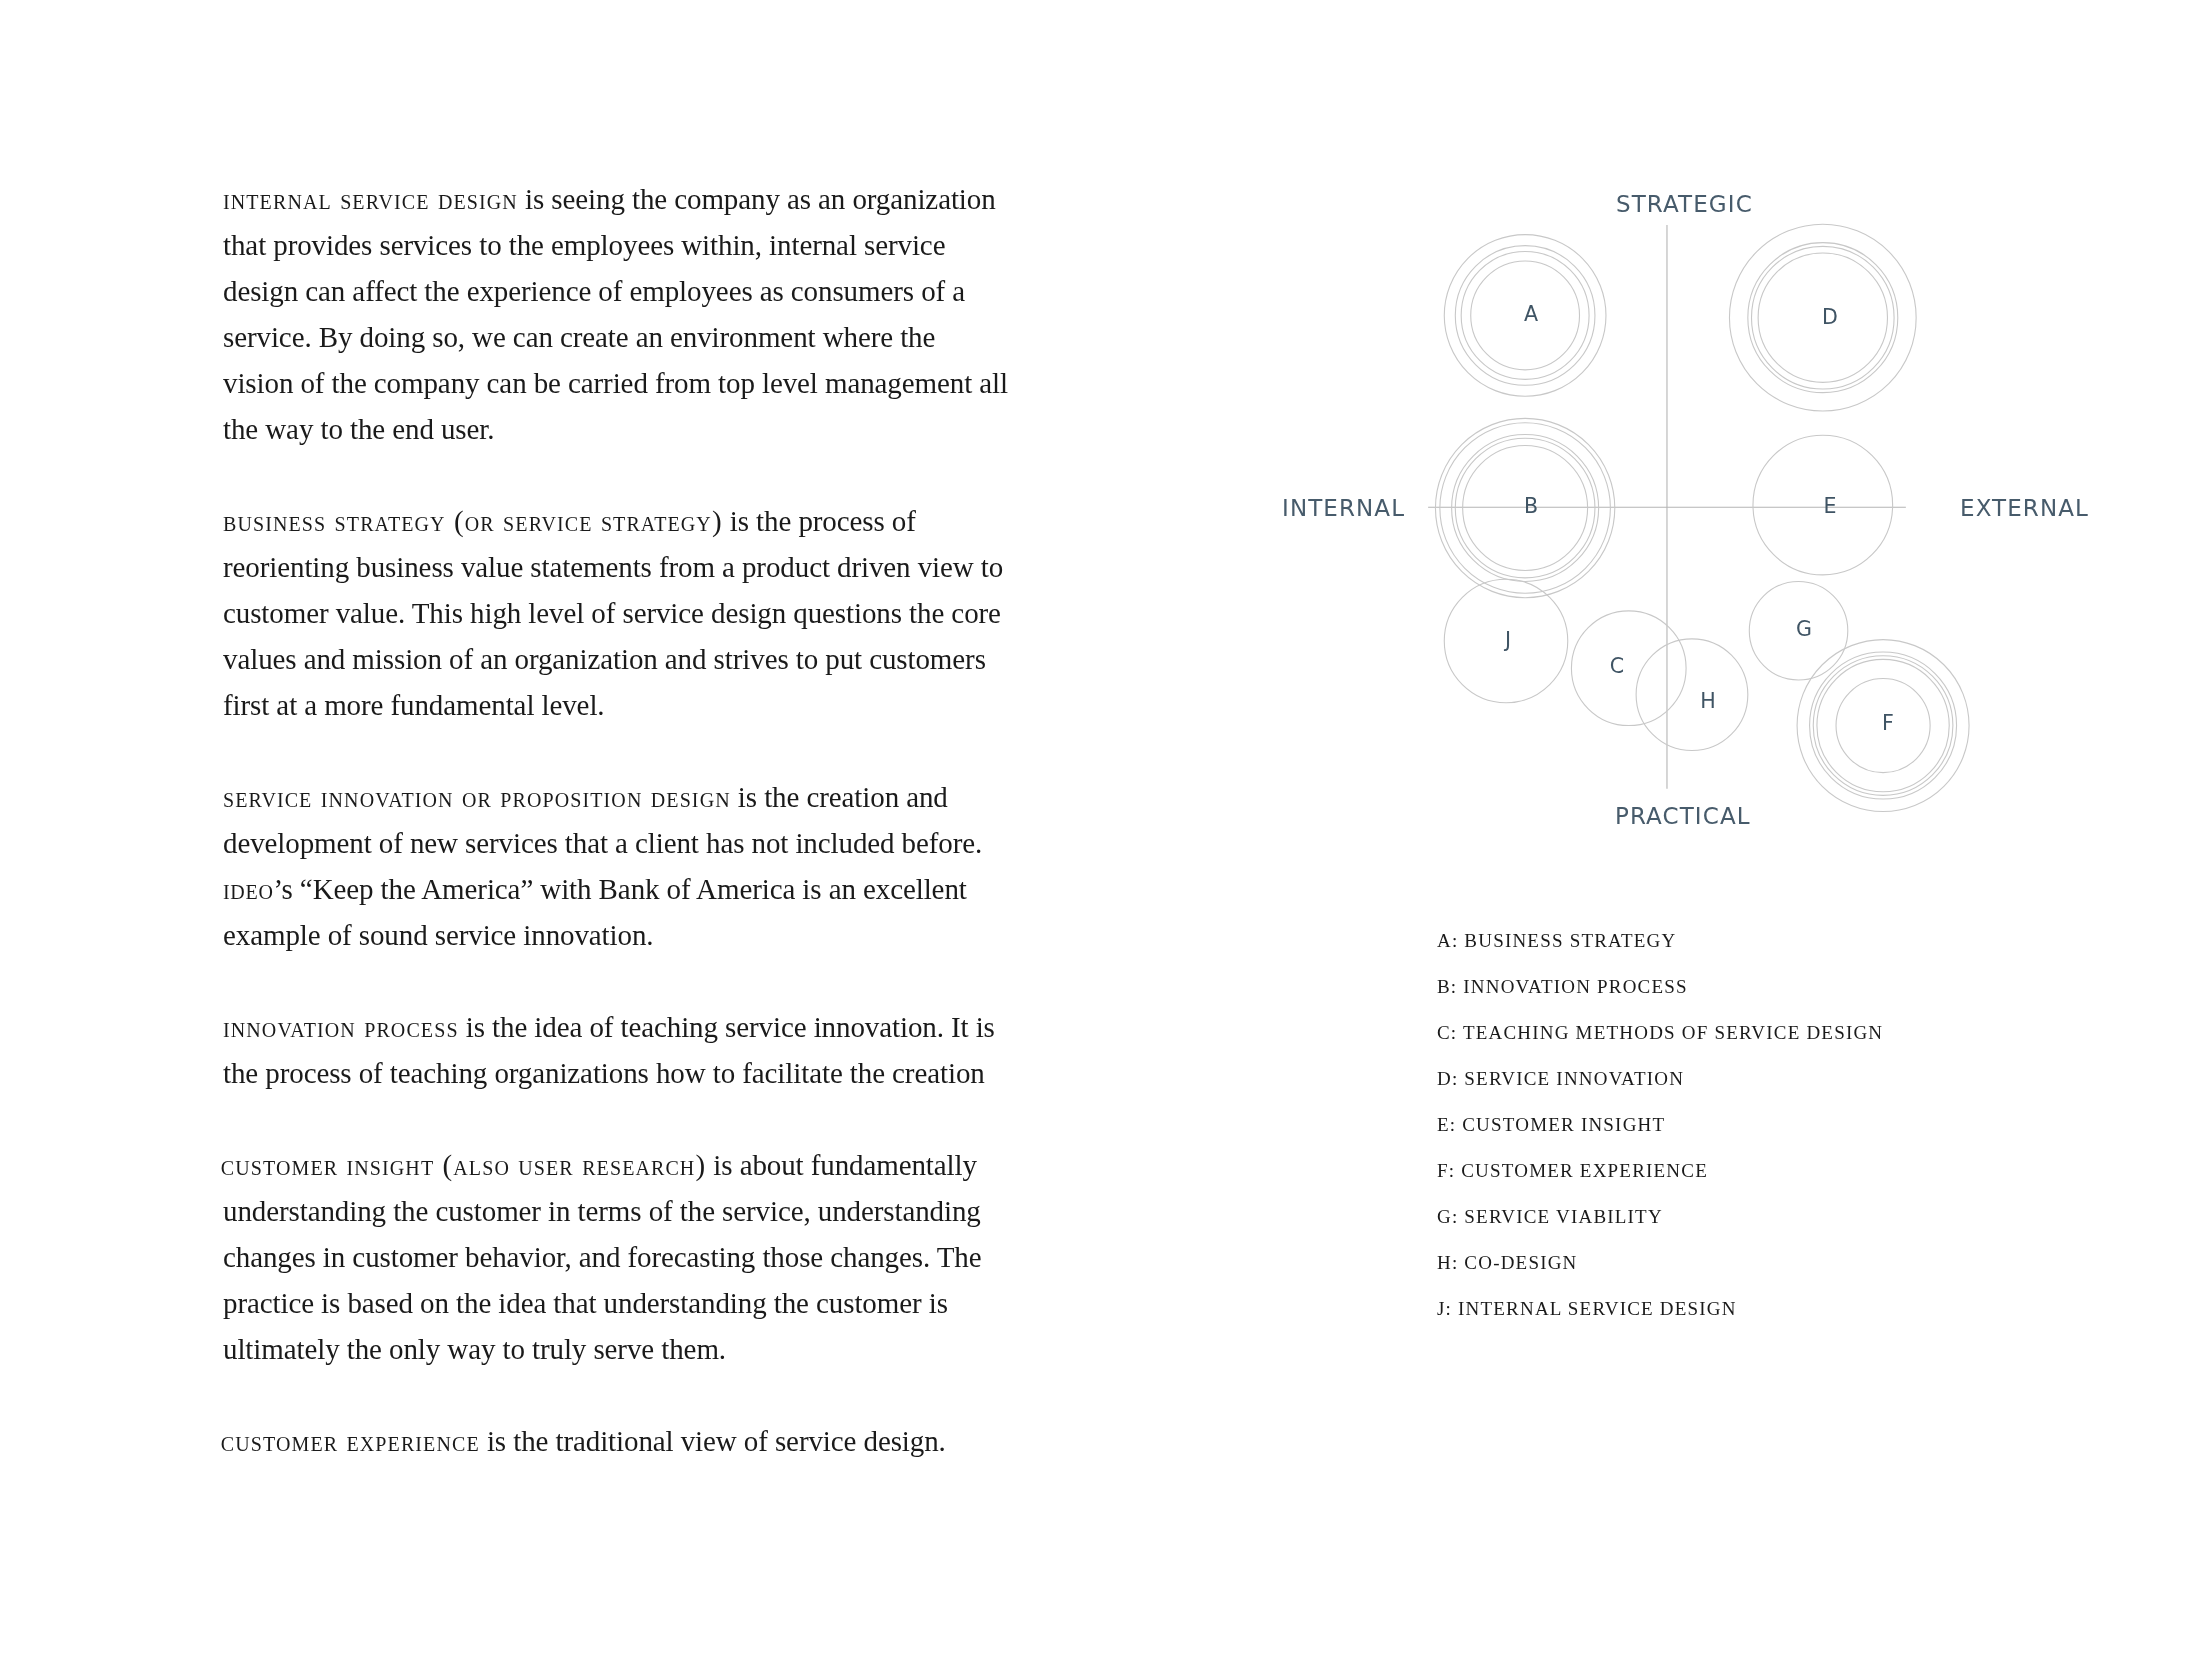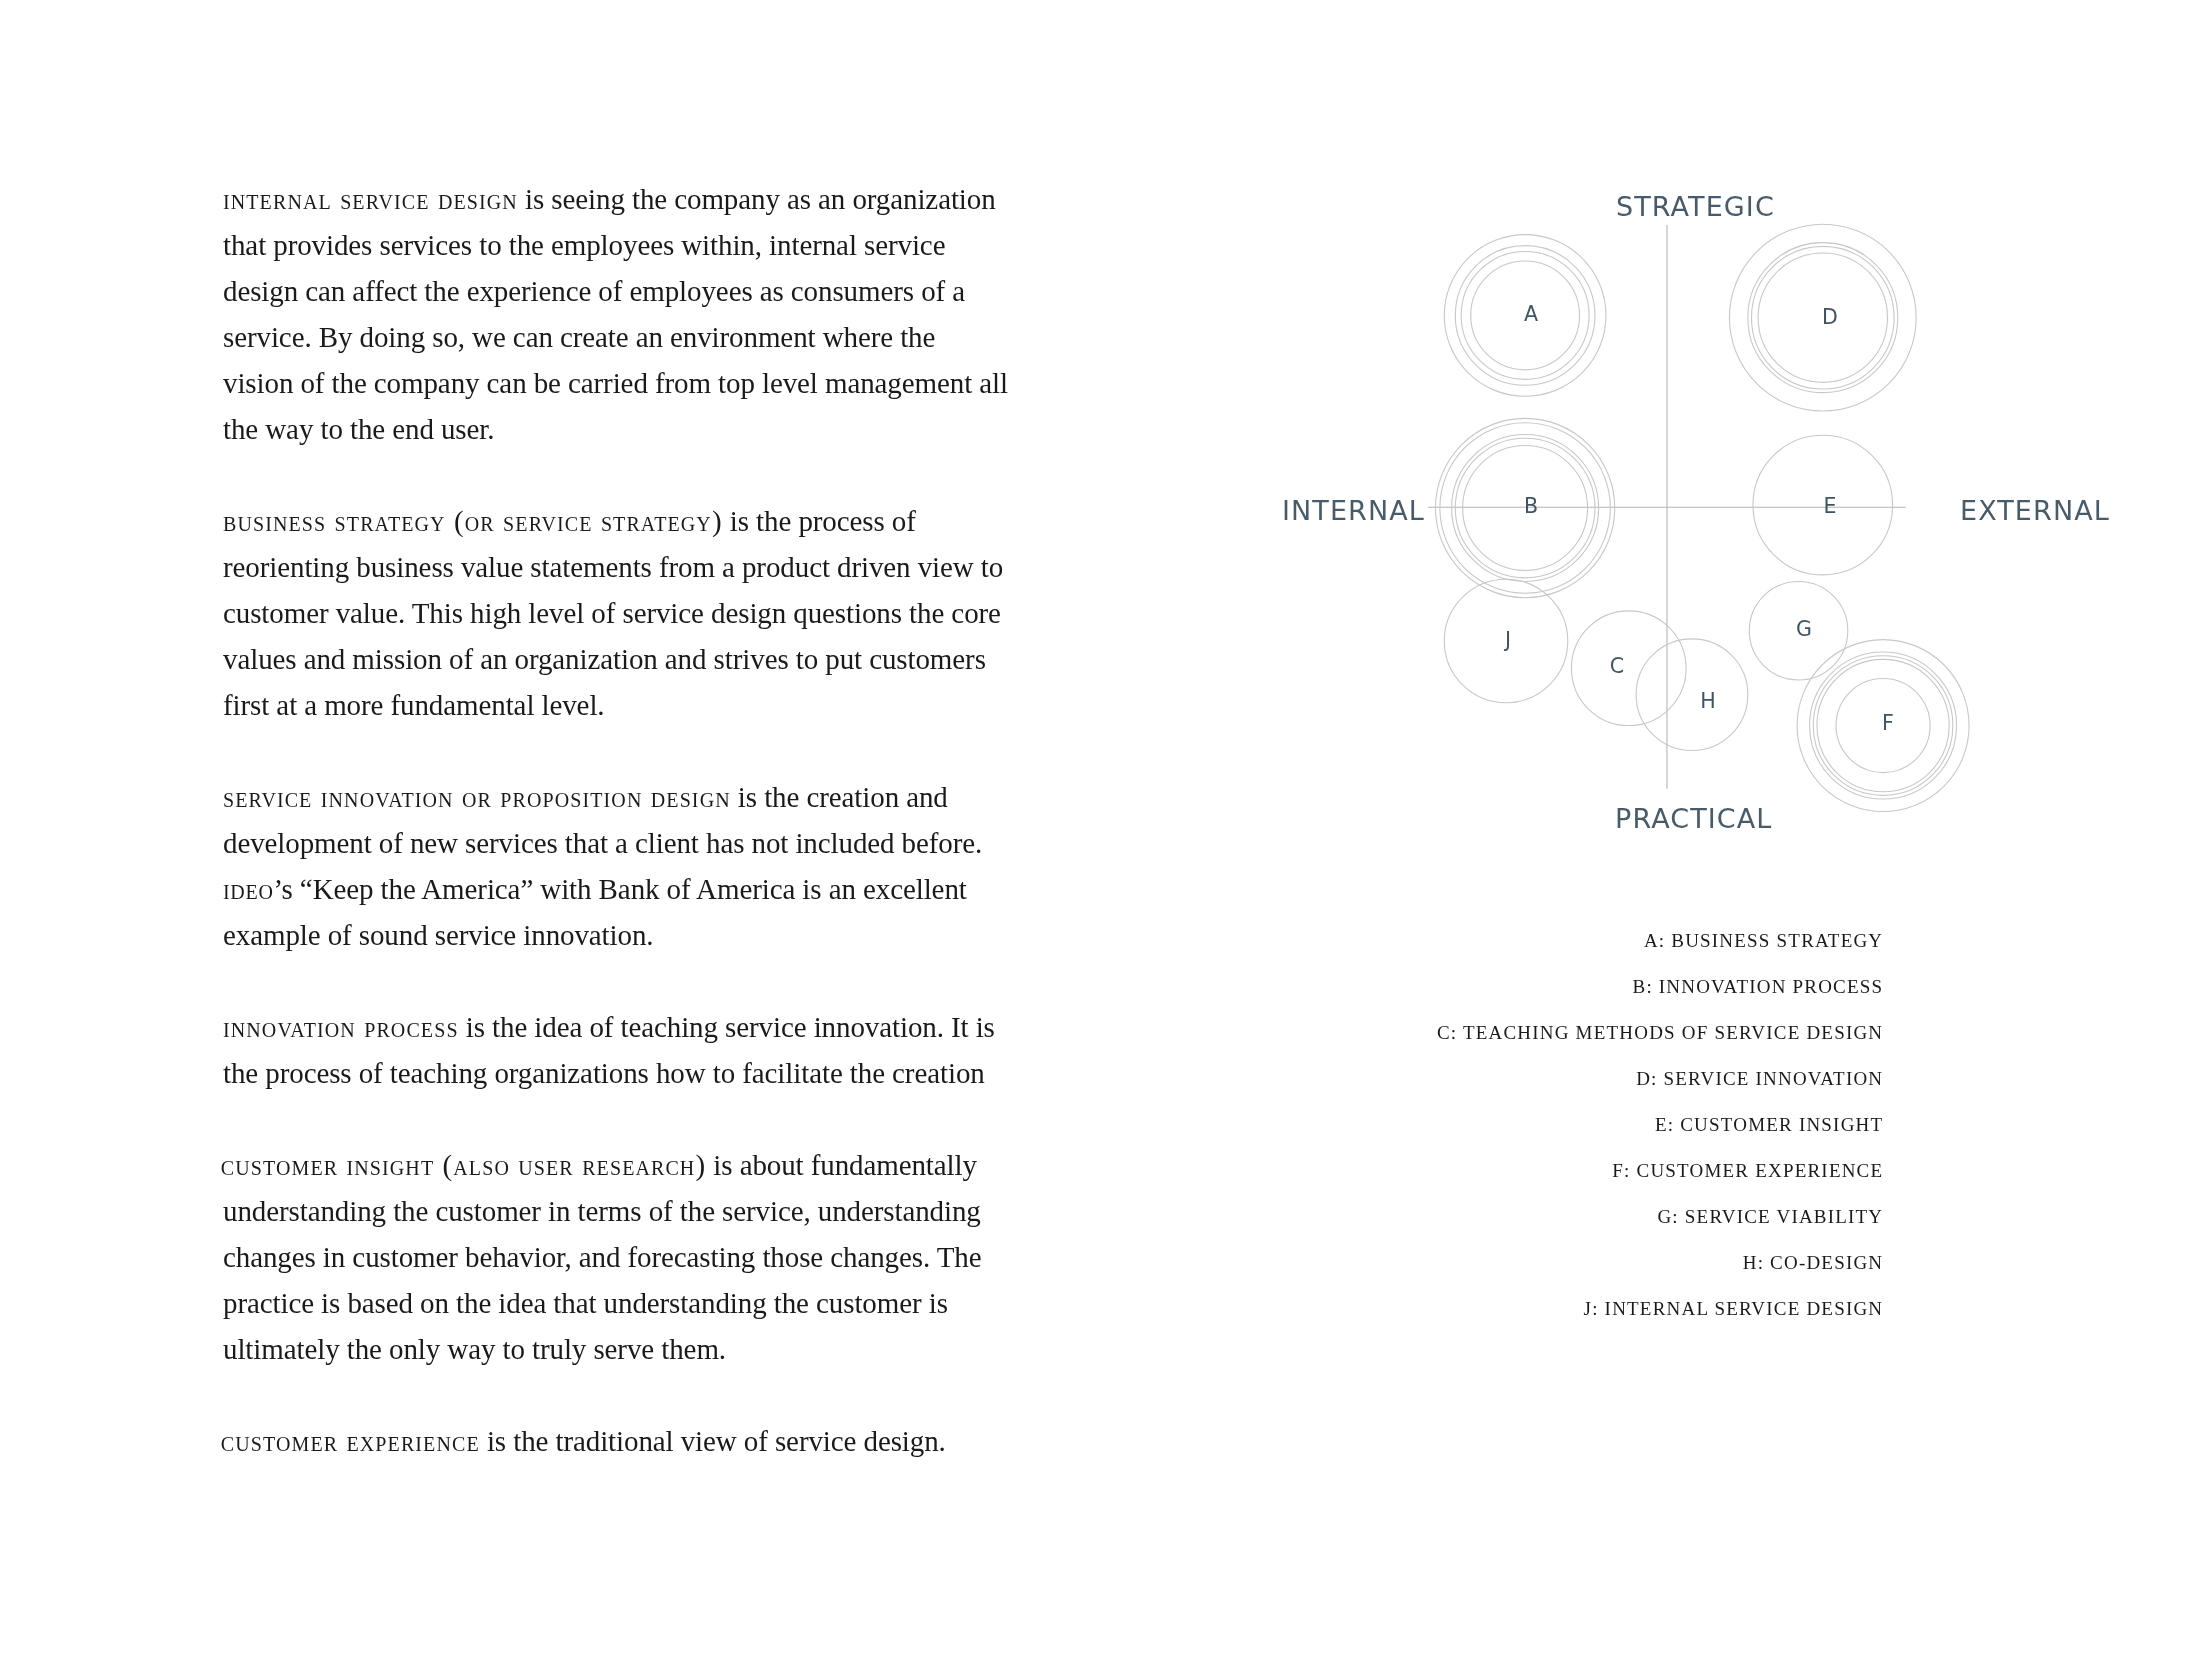--- a/index.html
+++ b/index.html
@@ -6,24 +6,24 @@
   body { width: 2205px; height: 1654px; position: relative; overflow: hidden; color: #1a1a1a; }
   .col-text { position: absolute; left: 223px; top: 176px; width: 897px; }
   .para { margin: 0 0 46px 0; font-family: "Liberation Serif", "DejaVu Serif", serif; font-size: 29px; line-height: 46px; letter-spacing: -0.1px; }
   .para .line { display: block; white-space: nowrap; }
   .term { font-variant: small-caps; text-transform: lowercase; letter-spacing: 1.1px; font-size: 29px; text-align: right; }
   .ideo { font-variant: small-caps; text-transform: lowercase; letter-spacing: 0.7px; }
   .para.offset { margin-left: -2.2px; }
   
   .diagram { position: absolute; left: 0; top: 0; width: 2205px; height: 1654px; pointer-events: none; }
   .diagram svg { position: absolute; left: 0; top: 0; }
-  .axis-label { position: absolute; font-family: "DejaVu Sans", "Liberation Sans", sans-serif; font-size: 27px; color: #475b6b; letter-spacing: 1.1px; line-height: 1; white-space: nowrap; }
+  .axis-label { position: absolute; font-family: "DejaVu Sans", "Liberation Sans", sans-serif; font-size: 23px; color: #475b6b; letter-spacing: 1.1px; line-height: 1; white-space: nowrap; }
   .bubble-label { position: absolute; font-family: "DejaVu Sans", "Liberation Sans", sans-serif; font-size: 20.6px; color: #3f5464; transform: translate(-50%, -50%); line-height: 1; }
   .legend { position: absolute; left: 1437px; top: 930px; }
-  .legend-item { font-family: "Liberation Serif", "DejaVu Serif", serif; font-size: 19px; height: 46px; line-height: 22px; letter-spacing: 1.2px; color: #1a1a1a; white-space: nowrap; font-variant: small-caps; text-align: right; }
+  .legend-item { font-family: "Liberation Serif", "DejaVu Serif", serif; font-size: 19px; height: 46px; line-height: 22px; letter-spacing: 1.2px; color: #1a1a1a; white-space: nowrap; font-variant: small-caps; }
 </style>
 </head>
 <body>
 
 <div class="col-text">
 
   <p class="para">
     <span class="line"><span class="term">INTERNAL SERVICE DESIGN</span><span> is seeing the company as an organization</span></span>
     <span class="line">that provides services to the employees within, internal service</span>
     <span class="line">design can affect the experience of employees as consumers of a</span>

